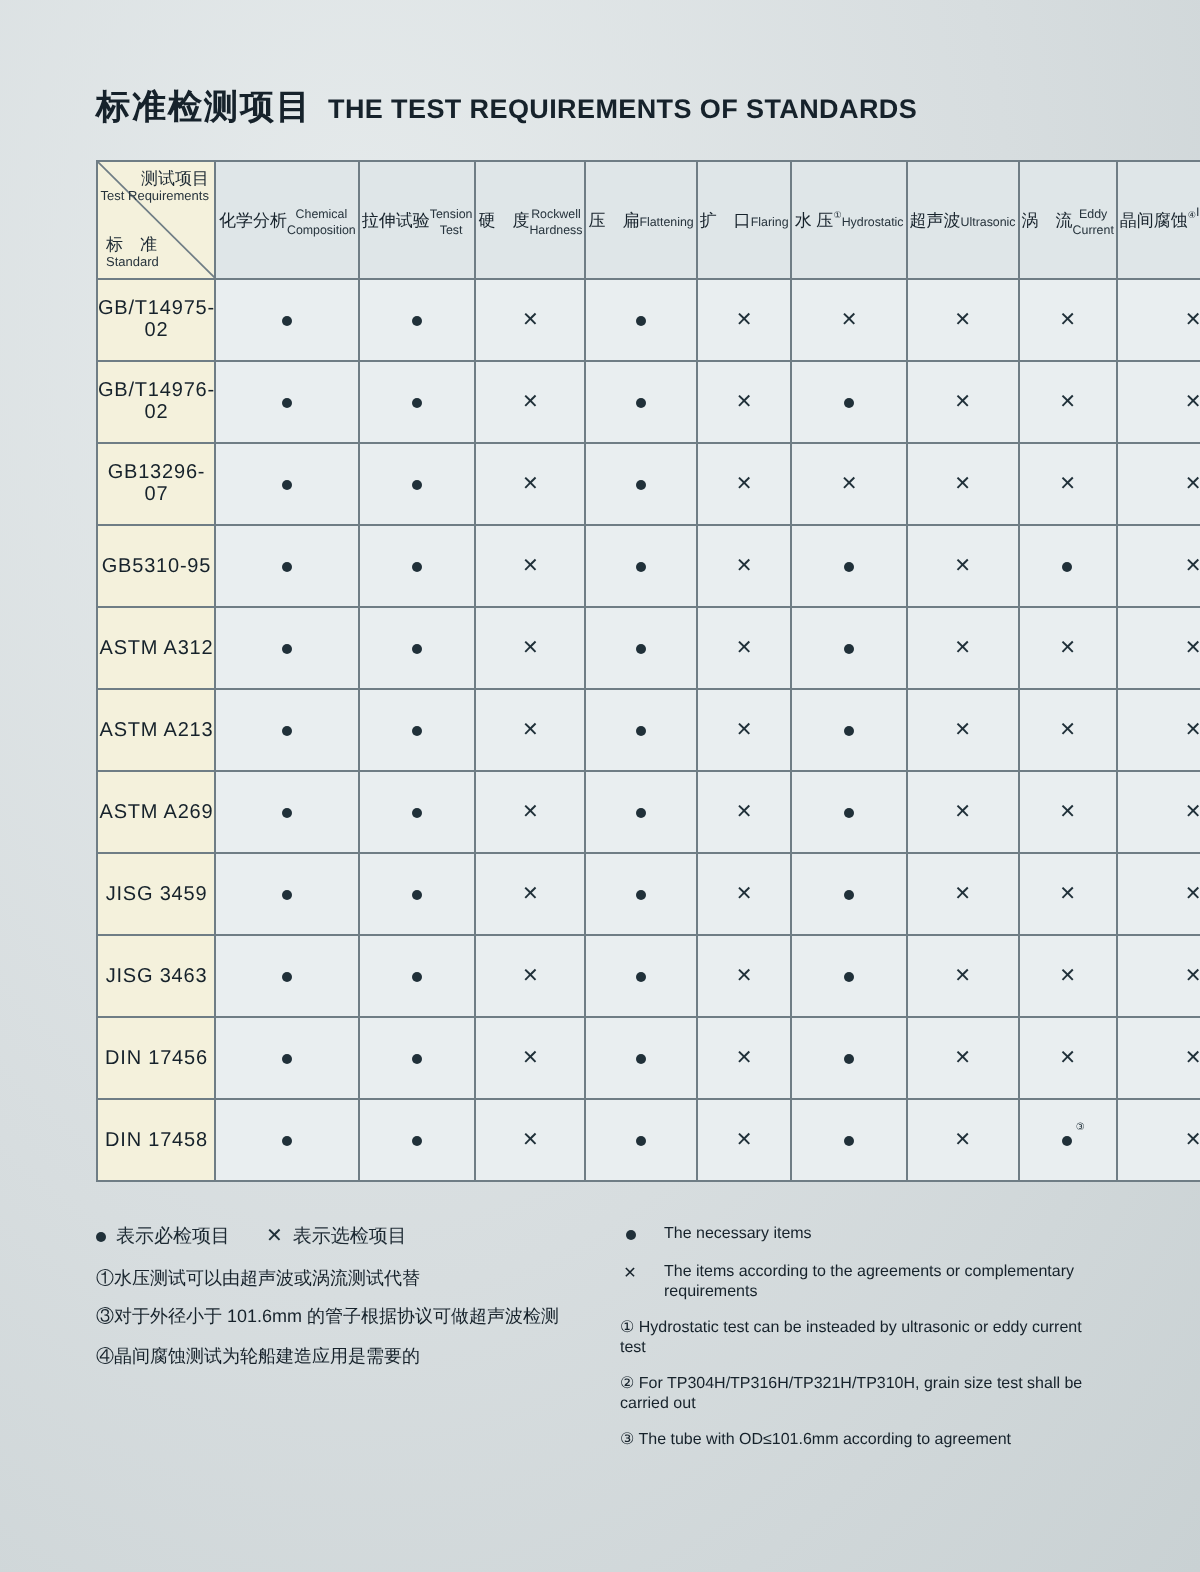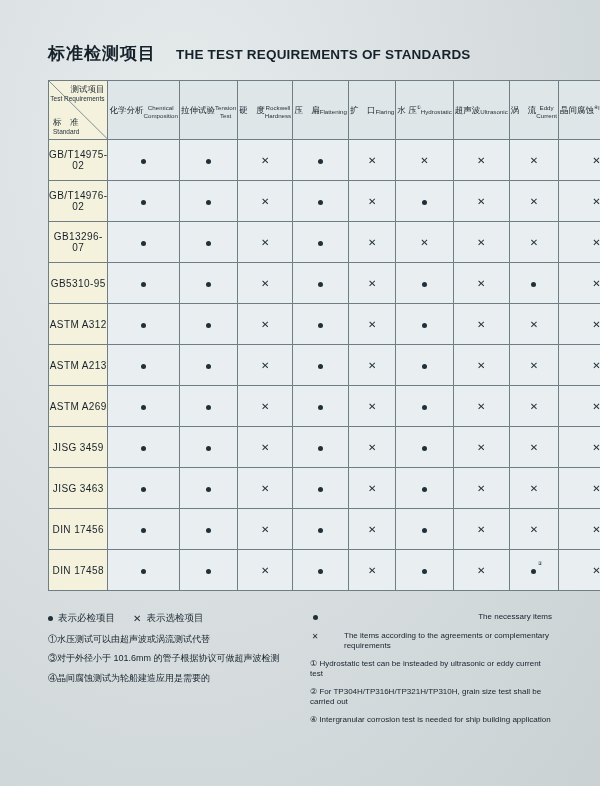--- a/index.html
+++ b/index.html
@@ -16,21 +16,21 @@
     position:absolute;inset:0;
     background:
       radial-gradient(ellipse at 30% 20%, #e6ebec 0%, #d7dddf 55%, #c9d1d3 100%);
   }
   .sheet{
     position:absolute;
     left:0;top:0;right:0;bottom:0;
   }
   .title-row{
     position:absolute;left:48px;top:42px;
-    display:flex;align-items:baseline;gap:20px;
+    display:flex;align-items:baseline;gap:8px;
   }
   .title-cn{
     font-size:17px;font-weight:bold;letter-spacing:1px;
     color:#16222b;
   }
   .title-en{
     font-size:13.5px;font-weight:bold;letter-spacing:0.2px;
     color:#16222b;
   }
 
@@ -108,22 +108,22 @@
   .wrap-mark{position:relative;display:inline-block;}
 
   
   .legend{
     position:absolute;left:48px;top:612px;width:504px;
     display:flex;gap:0;
   }
   .legend-left{width:262px;}
   .legend-right{width:242px;}
   .legend-line{
-    display:flex;align-items:flex-start;gap:24px;
-    font-size:9px;color:#16222b;margin-bottom:8px;line-height:1.25;justify-content:space-between;
+    display:flex;align-items:flex-start;gap:12px;
+    font-size:9px;color:#16222b;margin-bottom:8px;line-height:1.25;
   }
   .legend-line.en{font-size:8px;}
   .legend-sym{width:10px;flex:0 0 10px;text-align:center;padding-top:1px;}
   .legend-sym .dot{width:5px;height:5px;}
   .legend-head{
     display:flex;align-items:center;gap:18px;margin-bottom:9px;font-size:9.5px;
   }
   .legend-head .item{display:flex;align-items:center;gap:5px;}
 </style>
 </head>
@@ -465,18 +465,18 @@
         <span class="legend-sym">✕</span>
         <span>The items according to the agreements or complementary requirements</span>
       </div>
       <div class="legend-line en">
           <span>① Hydrostatic test can be insteaded by ultrasonic or eddy current test</span>
         </div>
       <div class="legend-line en">
           <span>② For TP304H/TP316H/TP321H/TP310H, grain size test shall be carried out</span>
         </div>
       <div class="legend-line en">
-          <span>④  Intergranular corrosion test is needed for ship building application</span>
+          <span>③ The tube with OD≤101.6mm according to agreement</span>
         </div>
     </div>
   </div>
 
 </div>
 
 </body></html>

